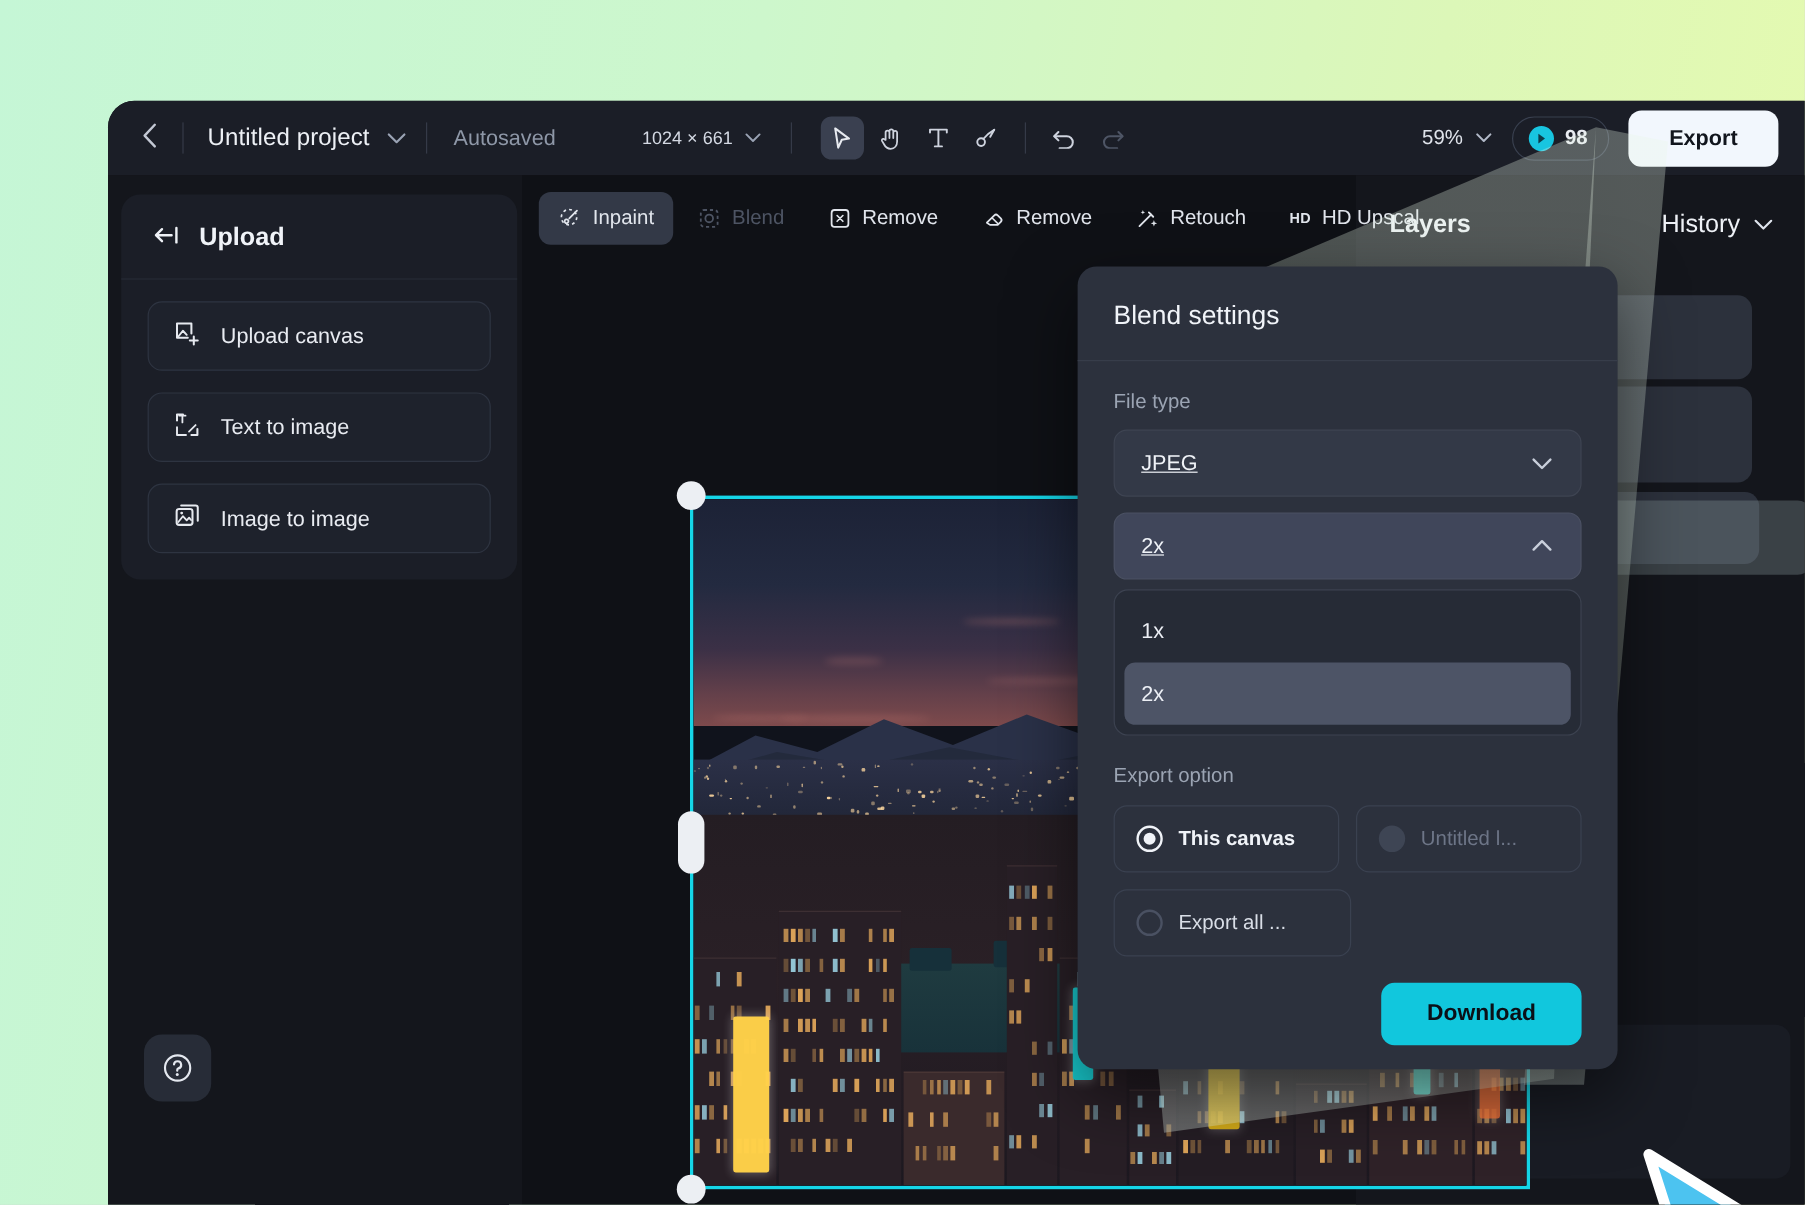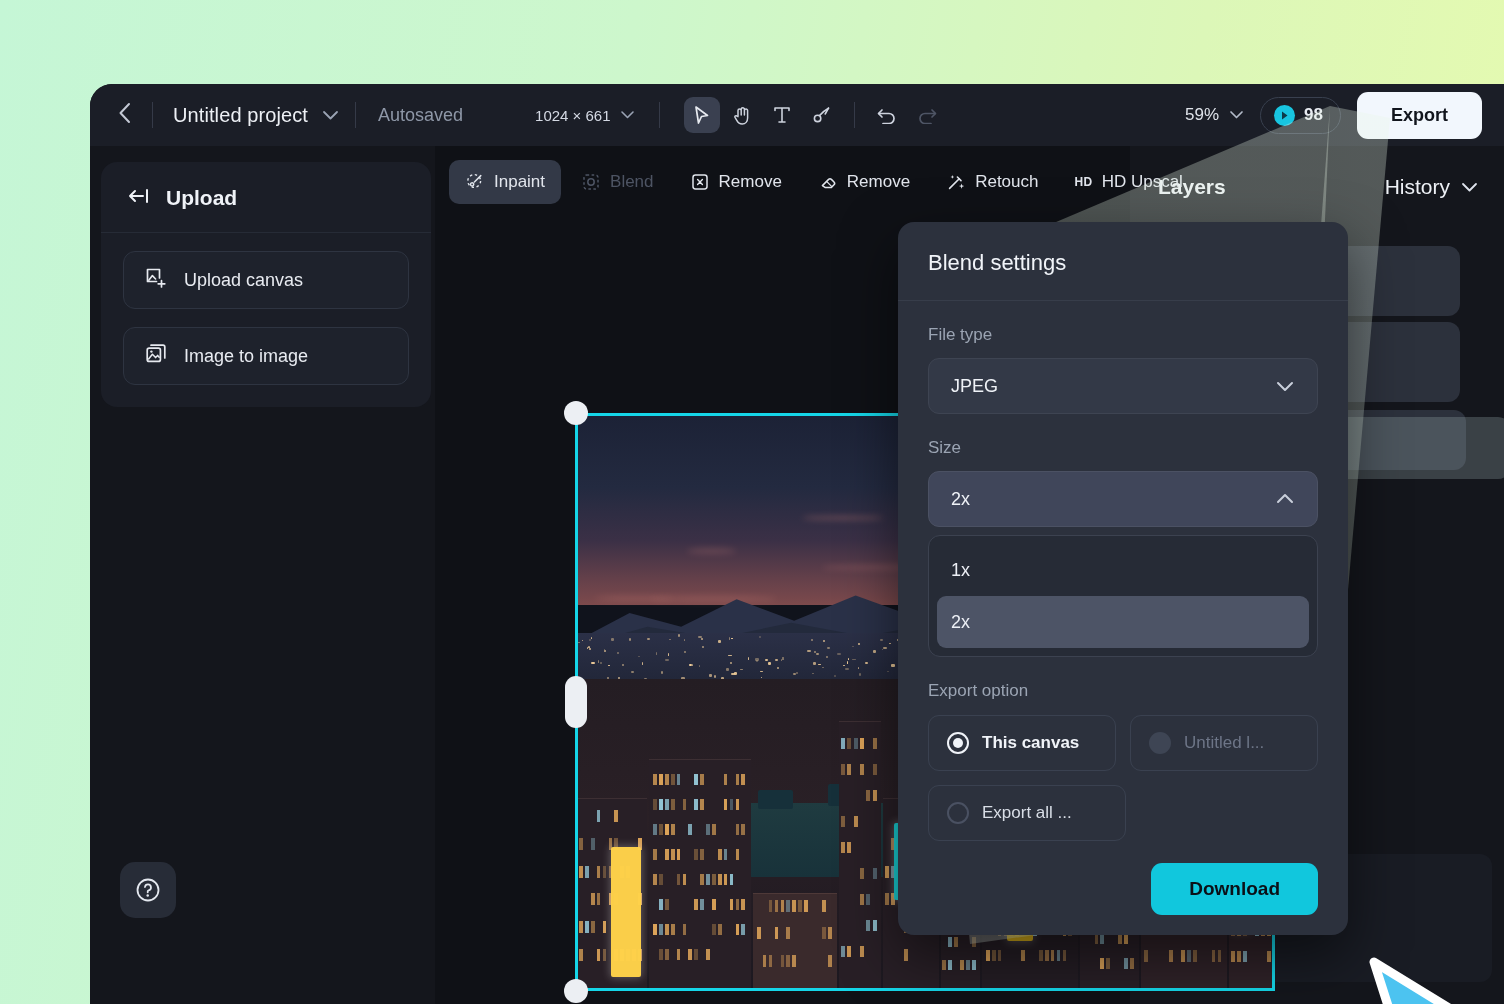--- a/index.html
+++ b/index.html
@@ -382,21 +382,21 @@
     border: 1px solid #3e4452;
     border-radius: 11px;
     background: #333947;
     display: flex;
     align-items: center;
     justify-content: space-between;
     padding: 0 22px;
     cursor: pointer;
   }
   .select-box.open { background: #40465a; border-color: #4b5163; }
-  .select-val { font-size: 18px; color: #eff2f7; }
+  .select-val { font-size: 18px; color: #eff2f7; text-decoration: underline; }
   .dropdown {
     margin: 8px 30px 0 30px;
     border: 1px solid #3c4250;
     border-radius: 12px;
     background: #262b36;
     padding: 8px;
   }
   .dd-item {
     height: 52px;
     display: flex; align-items: center;
@@ -581,20 +581,31 @@
         <span>
           <svg width="24" height="24" viewBox="0 0 24 24" fill="none">
             <path d="M3.5 3.5 H15.5 V12 M3.5 3.5 V15.5 H12.5" stroke="#e6e9ef" stroke-width="1.7" stroke-linecap="round" stroke-linejoin="round"></path>
             <path d="M4.8 14.2 L8.4 9.6 L11.6 13" stroke="#e6e9ef" stroke-width="1.6" stroke-linecap="round" stroke-linejoin="round"></path>
             <path d="M17.5 14.5 V21 M14.2 17.8 H20.8" stroke="#e6e9ef" stroke-width="1.7" stroke-linecap="round"></path>
           </svg>
         </span>
         <span class="side-item-label">Upload canvas</span>
       </div>
 
+      <div class="side-item">
+        <span>
+          <svg width="24" height="24" viewBox="0 0 24 24" fill="none">
+            <path d="M3.5 8.5 V3.5 H8.5 M20.5 15.5 V20.5 H15.5" stroke="#e6e9ef" stroke-width="1.7" stroke-linecap="round" stroke-linejoin="round"></path>
+            <path d="M3.5 14 V20.5 H11" stroke="#e6e9ef" stroke-width="1.6" stroke-linecap="round" stroke-linejoin="round"></path>
+            <path d="M5.4 4.4 H10.6 M8 4.4 V10" stroke="#e6e9ef" stroke-width="1.5" stroke-linecap="round"></path>
+            <path d="M13.5 17.6 L19 12.2" stroke="#e6e9ef" stroke-width="1.5" stroke-linecap="round"></path>
+          </svg>
+        </span>
+        <span class="side-item-label">Text to image</span>
+      </div>
 
       <div class="side-item">
         <span>
           <svg width="24" height="24" viewBox="0 0 24 24" fill="none">
             <rect x="3.2" y="6.2" width="13.2" height="13.2" rx="2" stroke="#e6e9ef" stroke-width="1.7"></rect>
             <path d="M7 3.2 H19 a1.8 1.8 0 0 1 1.8 1.8 V16" stroke="#e6e9ef" stroke-width="1.7" stroke-linecap="round"></path>
             <path d="M4.6 17 L8.4 12.2 L11.6 15.6 L13.6 13.4 L15.2 15.3" stroke="#e6e9ef" stroke-width="1.5" stroke-linecap="round" stroke-linejoin="round"></path>
             <circle cx="7.4" cy="9.6" r="1.2" fill="#e6e9ef"></circle>
           </svg>
         </span>
@@ -1341,21 +1352,20 @@
     <div class="dlg-title">Blend settings</div>
 
     <div class="field-label">File type</div>
     <div class="select-box">
       <span class="select-val">JPEG</span>
       <svg width="20" height="12" viewBox="0 0 20 12" fill="none">
         <path d="M3 3 L10 10 L17 3" stroke="#c9cfdb" stroke-width="2" stroke-linecap="round" stroke-linejoin="round"></path>
       </svg>
     </div>
 
-    <div class="field-label">Size</div>
     <div class="select-box open">
       <span class="select-val">2x</span>
       <svg width="20" height="12" viewBox="0 0 20 12" fill="none">
         <path d="M3 9 L10 2 L17 9" stroke="#c9cfdb" stroke-width="2" stroke-linecap="round" stroke-linejoin="round"></path>
       </svg>
     </div>
 
     <div class="dropdown">
       <div class="dd-item">1x</div>
       <div class="dd-item selected">2x</div>

